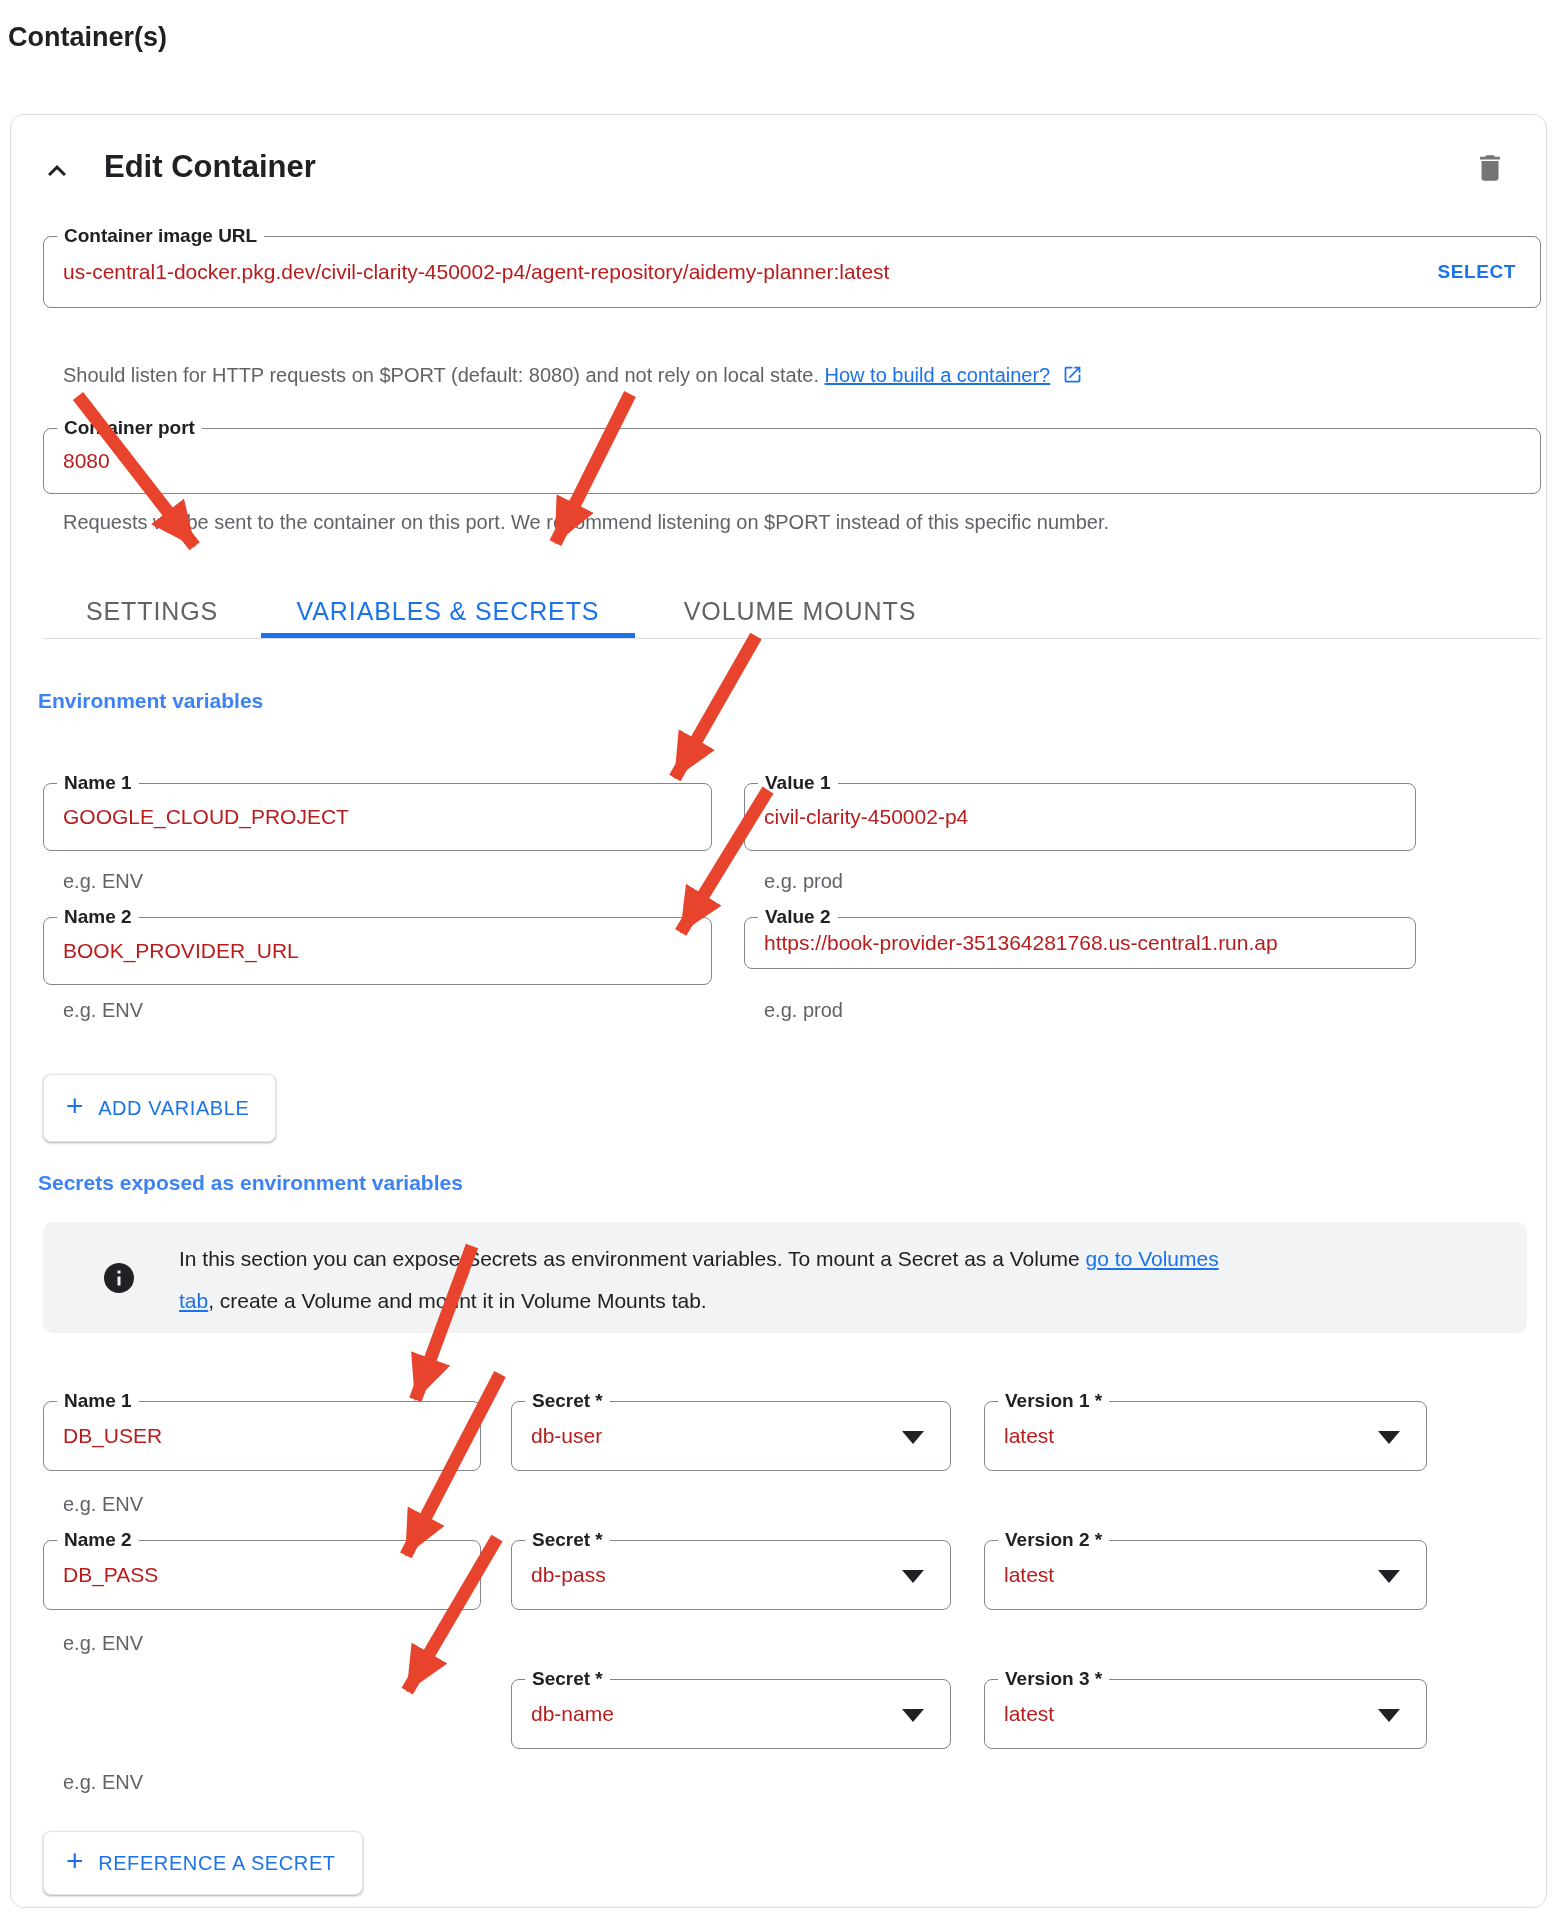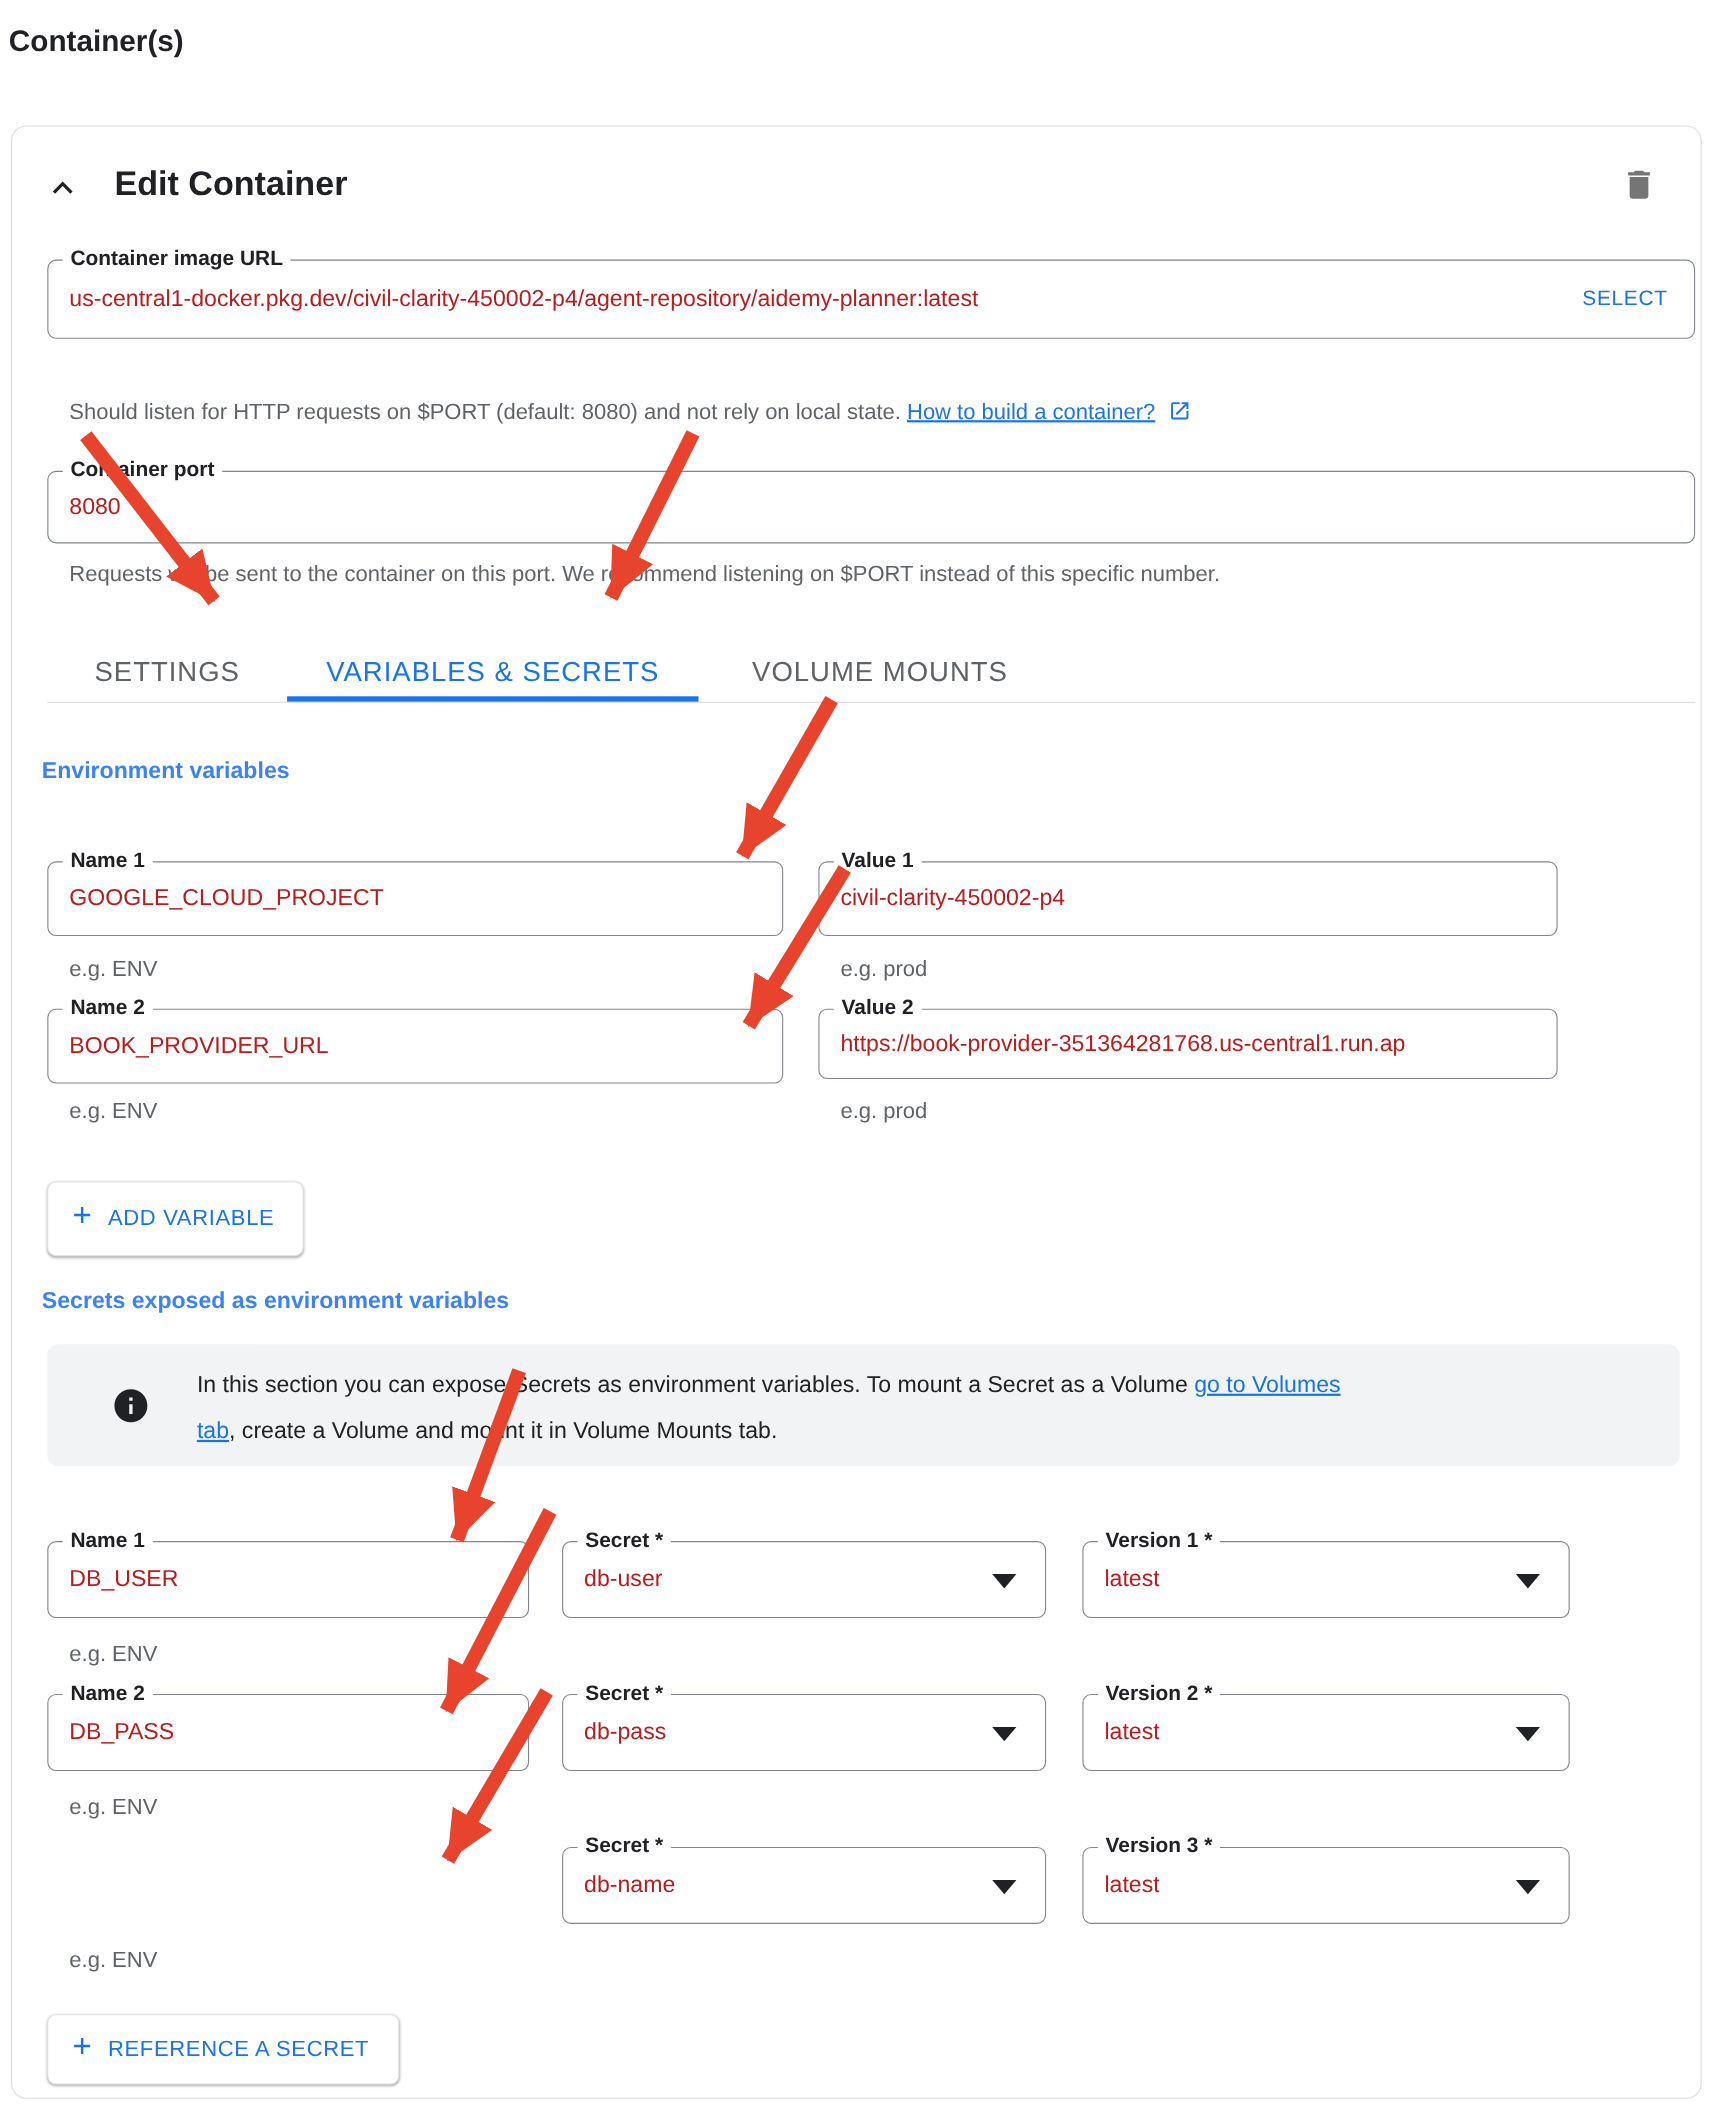--- a/index.html
+++ b/index.html
@@ -30,21 +30,21 @@
     position:absolute; top:-13px; left:13px; background:#fff; padding:0 7px;
     font-size:19px; font-weight:700; color:#202124; line-height:24px; white-space:nowrap;
   }
   .fvalue {
     position:absolute; left:19px; top:50%; transform:translateY(-50%);
     font-size:21px; color:#b91c1c; white-space:nowrap; overflow:hidden; max-width:calc(100% - 38px);
   }
   .fvalue.clip { max-width:calc(100% - 12px); }
   .select-btn {
     position:absolute; right:24px; top:50%; transform:translateY(-50%);
-    color:#1a73e8; font-size:19px; font-weight:400; letter-spacing:.6px; cursor:pointer;
+    color:#1a73e8; font-size:19px; font-weight:700; letter-spacing:.6px; cursor:pointer;
   }
   .caret {
     position:absolute; right:26px; top:50%; margin-top:-5px;
     width:0; height:0; border-left:11px solid transparent; border-right:11px solid transparent;
     border-top:13px solid #202124;
   }
 
   .helper { position:absolute; color:#5f6368; font-size:20px; line-height:36px; white-space:nowrap; }
   .helper a, .blink { color:#1a73e8; text-decoration:underline; cursor:pointer;margin-top:28px; }
 
@@ -136,21 +136,21 @@
     <span class="flabel">Value 1</span>
     <span class="fvalue">civil-clarity-450002-p4</span>
   </div>
   <div class="abs helper" style="left:52px;top:748px">e.g. ENV</div>
   <div class="abs helper" style="left:753px;top:748px">e.g. prod</div>
 
   <div class="field" style="left:32px;top:802px;width:669px;height:68px">
     <span class="flabel">Name 2</span>
     <span class="fvalue">BOOK_PROVIDER_URL</span>
   </div>
-  <div class="field" style="left:733px;top:802px;width:672px;height:64px">
+  <div class="field" style="left:733px;top:802px;width:672px;height:52px">
     <span class="flabel">Value 2</span>
     <span class="fvalue clip">https://book-provider-351364281768.us-central1.run.ap</span>
   </div>
   <div class="abs helper" style="left:52px;top:877px">e.g. ENV</div>
   <div class="abs helper" style="left:753px;top:877px">e.g. prod</div>
 
   <button class="raised-btn" style="left:32px;top:959px">
     <span class="plus">+</span>
     <span>ADD VARIABLE</span>
   </button>

